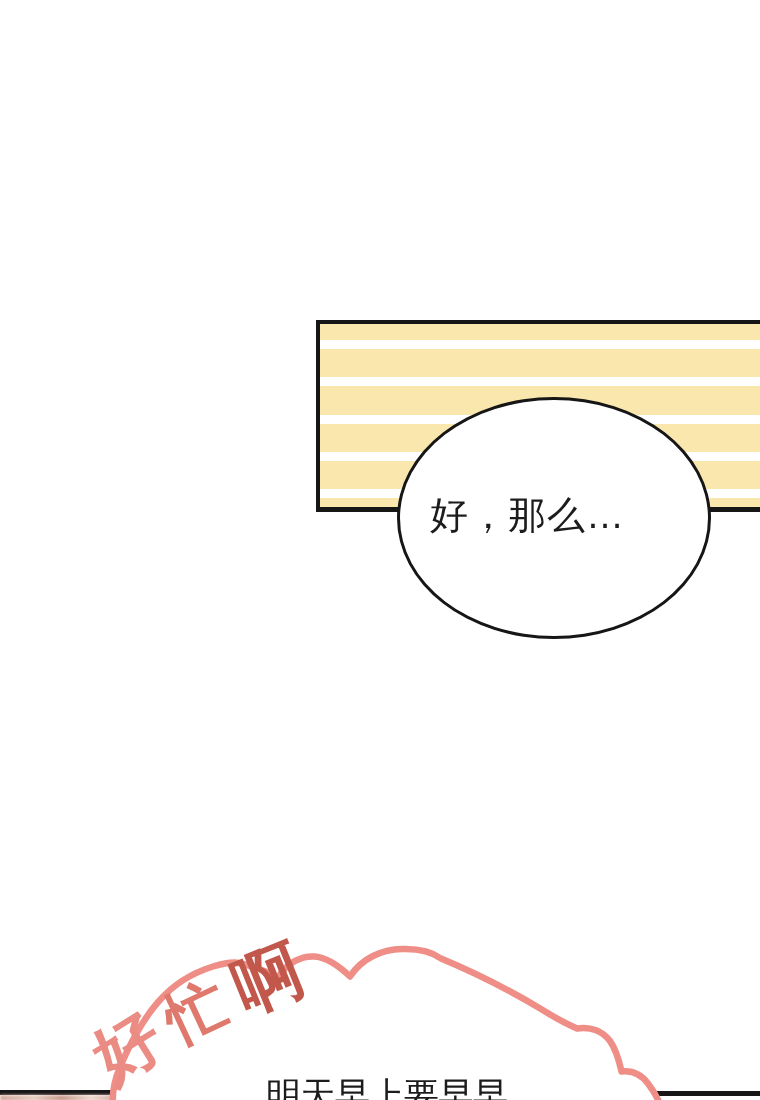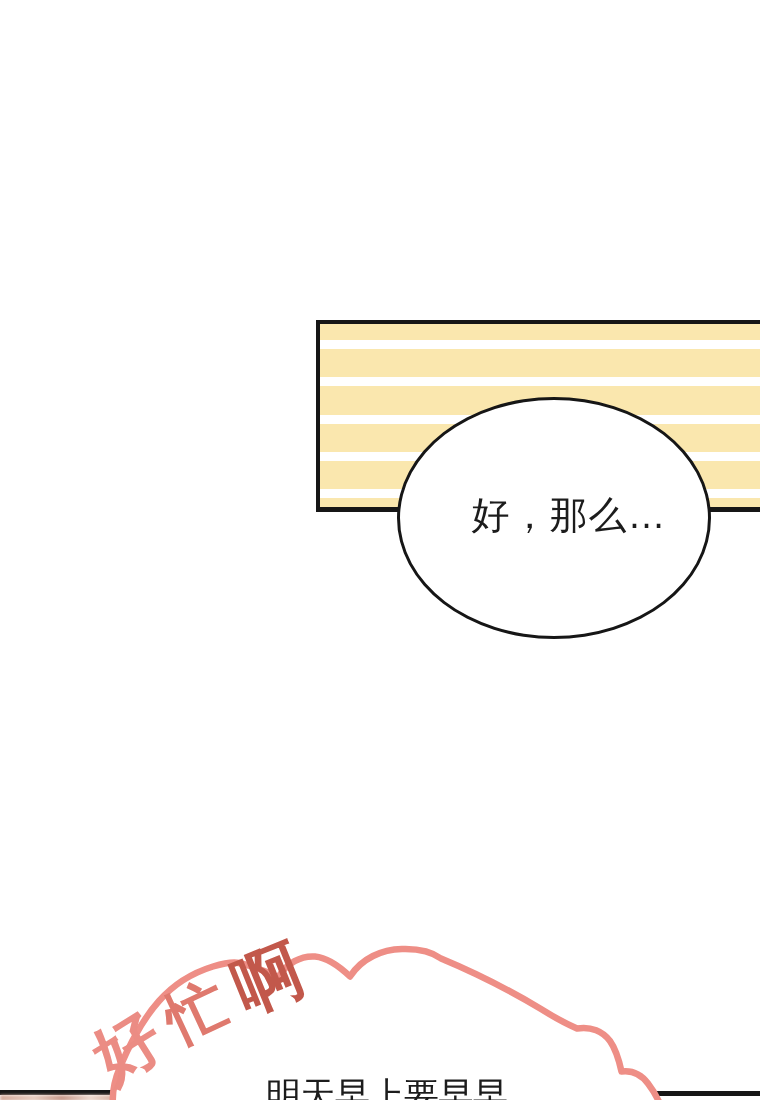--- a/index.html
+++ b/index.html
@@ -19,21 +19,21 @@
       var(--board_yellow,#FAE7AE) 0px 16px,
       #ffffff 16px 25px,
       var(--board_yellow,#FAE7AE) 25px 37.3px);
     z-index:1;
   }
   
   #speech-bubble{
     position:absolute;left:397px;top:397px;width:314px;height:242px;
     box-sizing:border-box;background:#ffffff;
     border:3px solid var(--outline_black,#161616);border-radius:50%;
-    display:flex;align-items:center;justify-content:center;
+    display:flex;align-items:center;
     z-index:2;
   }
   #speech-bubble .bubble-text{
     font-size:38px;color:var(--text_dark,#1C1C1C);letter-spacing:1px;
     margin-left:30px;margin-top:-6px;white-space:nowrap;
   }
   
   .edge-line{position:absolute;height:4.5px;background:var(--outline_black,#161616);z-index:3;}
   #edge-line-left{left:0;top:1090px;width:113px;}
   #edge-line-right{left:654px;top:1091px;width:106px;}

